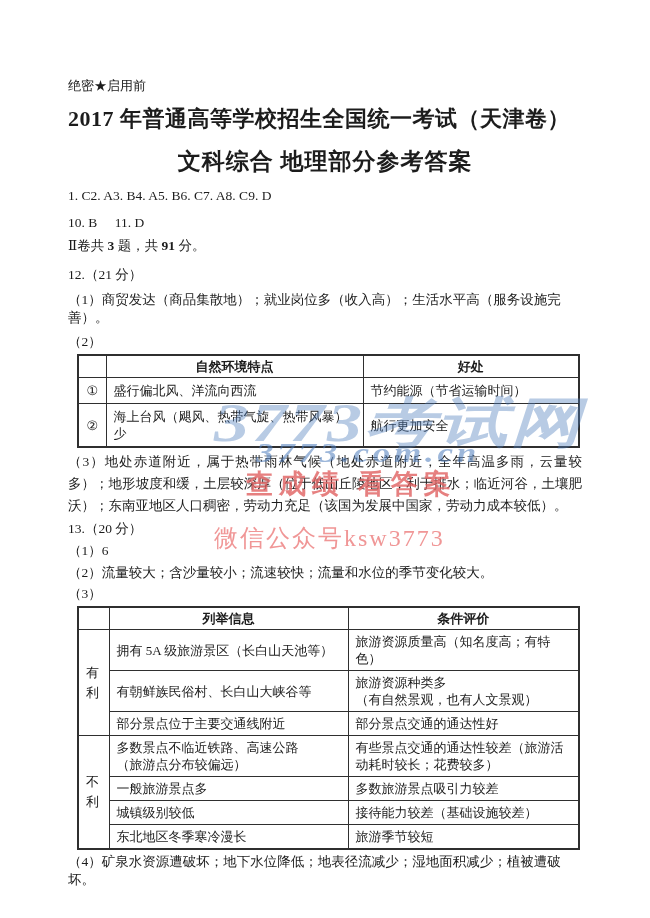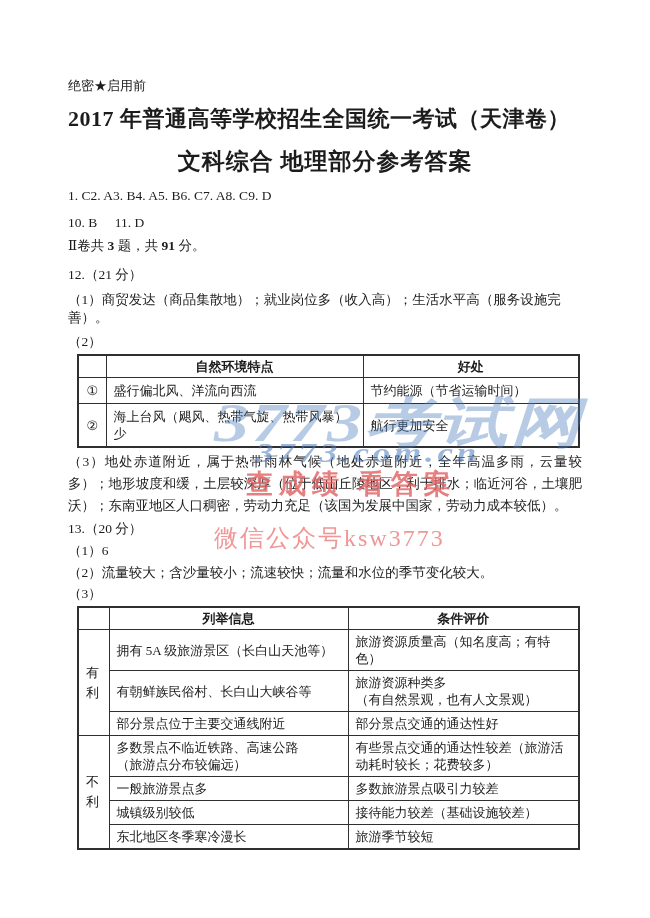--- a/index.html
+++ b/index.html
@@ -177,15 +177,16 @@
         <td class="cell-pre">城镇级别较低</td>
         <td class="cell-pre">接待能力较差（基础设施较差）</td>
       </tr>
       <tr class="sub">
         <td class="cell-pre">东北地区冬季寒冷漫长</td>
         <td class="cell-pre">旅游季节较短</td>
       </tr>
     </tbody>
       </table>
 
+    <div class="line mt3">（4）矿泉水资源遭破坏；地下水位降低；地表径流减少；湿地面积减少；植被遭破坏。</div>
   </div>
 
 </div>
 
 </body></html>

